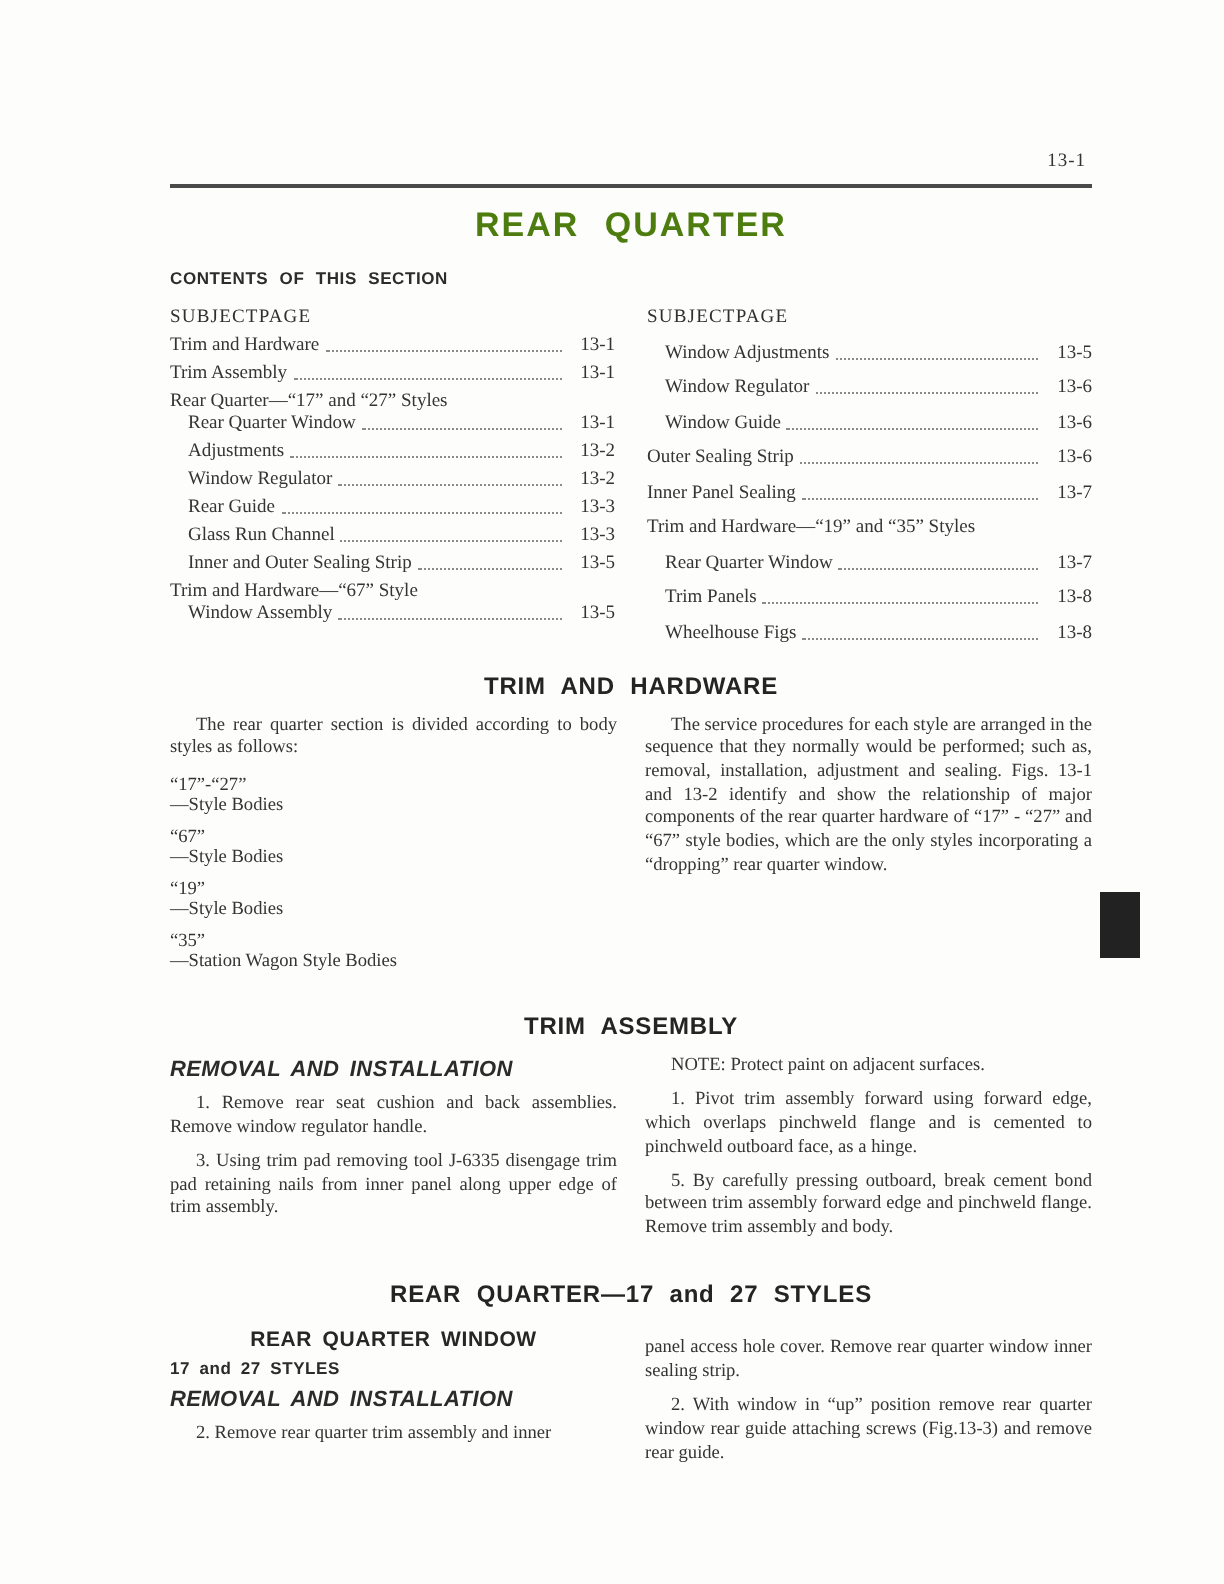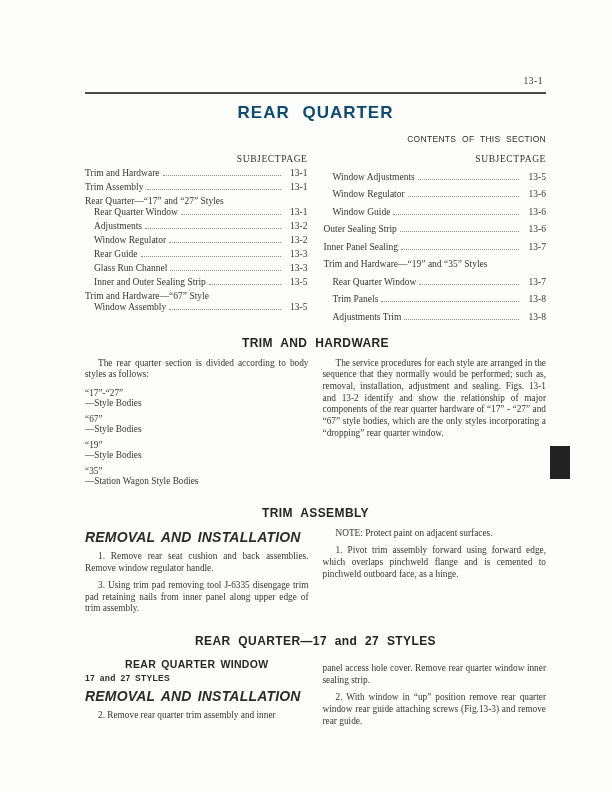--- a/index.html
+++ b/index.html
@@ -16,34 +16,34 @@
   .toprule{
     position:absolute;top:92px;left:85px;right:66px;
     height:2px;background:#4a4a4a;
   }
   .content{position:absolute;top:96px;left:85px;right:66px;}
 
   .title{
     margin:7px 0 0;text-align:center;
     font-family:"Liberation Sans","DejaVu Sans",sans-serif;
     font-size:17px;font-weight:bold;letter-spacing:1px;word-spacing:7px;
-    color:#0c4a6e;
+    color:#4d7c0f;
   }
   .contents-heading{
-    margin-top:11px;text-align:right;
-    font-family:"Liberation Sans","DejaVu Sans",sans-serif;
-    font-size:8.5px;font-weight:normal;letter-spacing:.3px;word-spacing:3px;
+    margin-top:11px;text-align:left;
+    font-family:"Liberation Sans","DejaVu Sans",sans-serif;
+    font-size:8.5px;font-weight:bold;letter-spacing:.3px;word-spacing:3px;
     color:#2c2c2c;
   }
 
   
   .toc{display:flex;gap:16px;margin-top:10px;}
   .toc-col{flex:1;min-width:0;}
   .toc-head{
-    display:flex;justify-content:flex-end;
+    display:flex;justify-content:flex-start;
     font-size:9.5px;letter-spacing:.6px;color:#2f2f2f;margin-bottom:3px;
   }
   .toc-row{
     display:flex;align-items:flex-end;
     font-size:9.5px;line-height:10px;margin-top:4px;color:#343434;
   }
   .toc-col.rcol .toc-row{margin-top:7.5px;}
   .toc-row.sub{padding-left:9px;}
   .toc-row.tight{margin-top:1px;}
   .toc-row .t{white-space:nowrap;}
@@ -65,21 +65,21 @@
   }
   .subhead2{
     margin:0 0 5px;
     font-family:"Liberation Sans","DejaVu Sans",sans-serif;
     font-size:8.5px;font-weight:bold;letter-spacing:.3px;word-spacing:2px;
     color:#2b2b2b;
   }
   h3.removal{
     margin:1px 0 6px;
     font-family:"Liberation Sans","DejaVu Sans",sans-serif;
-    font-size:14px;font-weight:bold;font-style:italic;
+    font-size:11px;font-weight:bold;font-style:italic;
     letter-spacing:.2px;word-spacing:2px;color:#2b2b2b;
   }
 
   
   .cols{display:flex;gap:14px;margin-top:8px;}
   .col{flex:1;min-width:0;}
   p.body{
     margin:0 0 5.5px;font-size:9.3px;line-height:11.7px;
     text-align:justify;text-indent:13px;color:#343434;
   }
@@ -206,21 +206,21 @@
           <span class="t">Rear Quarter Window</span>
             <span class="leader"></span>
             <span class="p">13-7</span>
         </div>
         <div class="toc-row sub">
           <span class="t">Trim Panels</span>
             <span class="leader"></span>
             <span class="p">13-8</span>
         </div>
         <div class="toc-row sub">
-          <span class="t">Adjustments Trim</span>
+          <span class="t">Wheelhouse Figs</span>
             <span class="leader"></span>
             <span class="p">13-8</span>
         </div>
       </div>
     </div>
 
     <h2 class="sec">TRIM AND HARDWARE</h2>
     <div class="cols">
       <div class="col">
         <p class="body">The rear quarter section is divided according to body styles as follows:</p>
@@ -251,20 +251,21 @@
     <h2 class="sec">TRIM ASSEMBLY</h2>
     <div class="cols">
       <div class="col">
         <h3 class="removal">REMOVAL AND INSTALLATION</h3>
         <p class="body">1. Remove rear seat cushion and back assemblies. Remove window regulator handle.</p>
         <p class="body">3. Using trim pad removing tool J-6335 disengage trim pad retaining nails from inner panel along upper edge of trim assembly.</p>
       </div>
       <div class="col">
         <p class="body">NOTE: Protect paint on adjacent surfaces.</p>
         <p class="body">1. Pivot trim assembly forward using forward edge, which overlaps pinchweld flange and is cemented to pinchweld outboard face, as a hinge.</p>
+        <p class="body">5. By carefully pressing outboard, break cement bond between trim assembly forward edge and pinchweld flange. Remove trim assembly and body.</p>
       </div>
     </div>
 
     <h2 class="sec">REAR QUARTER—17 and 27 STYLES</h2>
     <div class="cols">
       <div class="col">
         <div class="subhead">REAR QUARTER WINDOW</div>
         <div class="subhead2">17 and 27 STYLES</div>
         <h3 class="removal">REMOVAL AND INSTALLATION</h3>
         <p class="body">2. Remove rear quarter trim assembly and inner</p>

